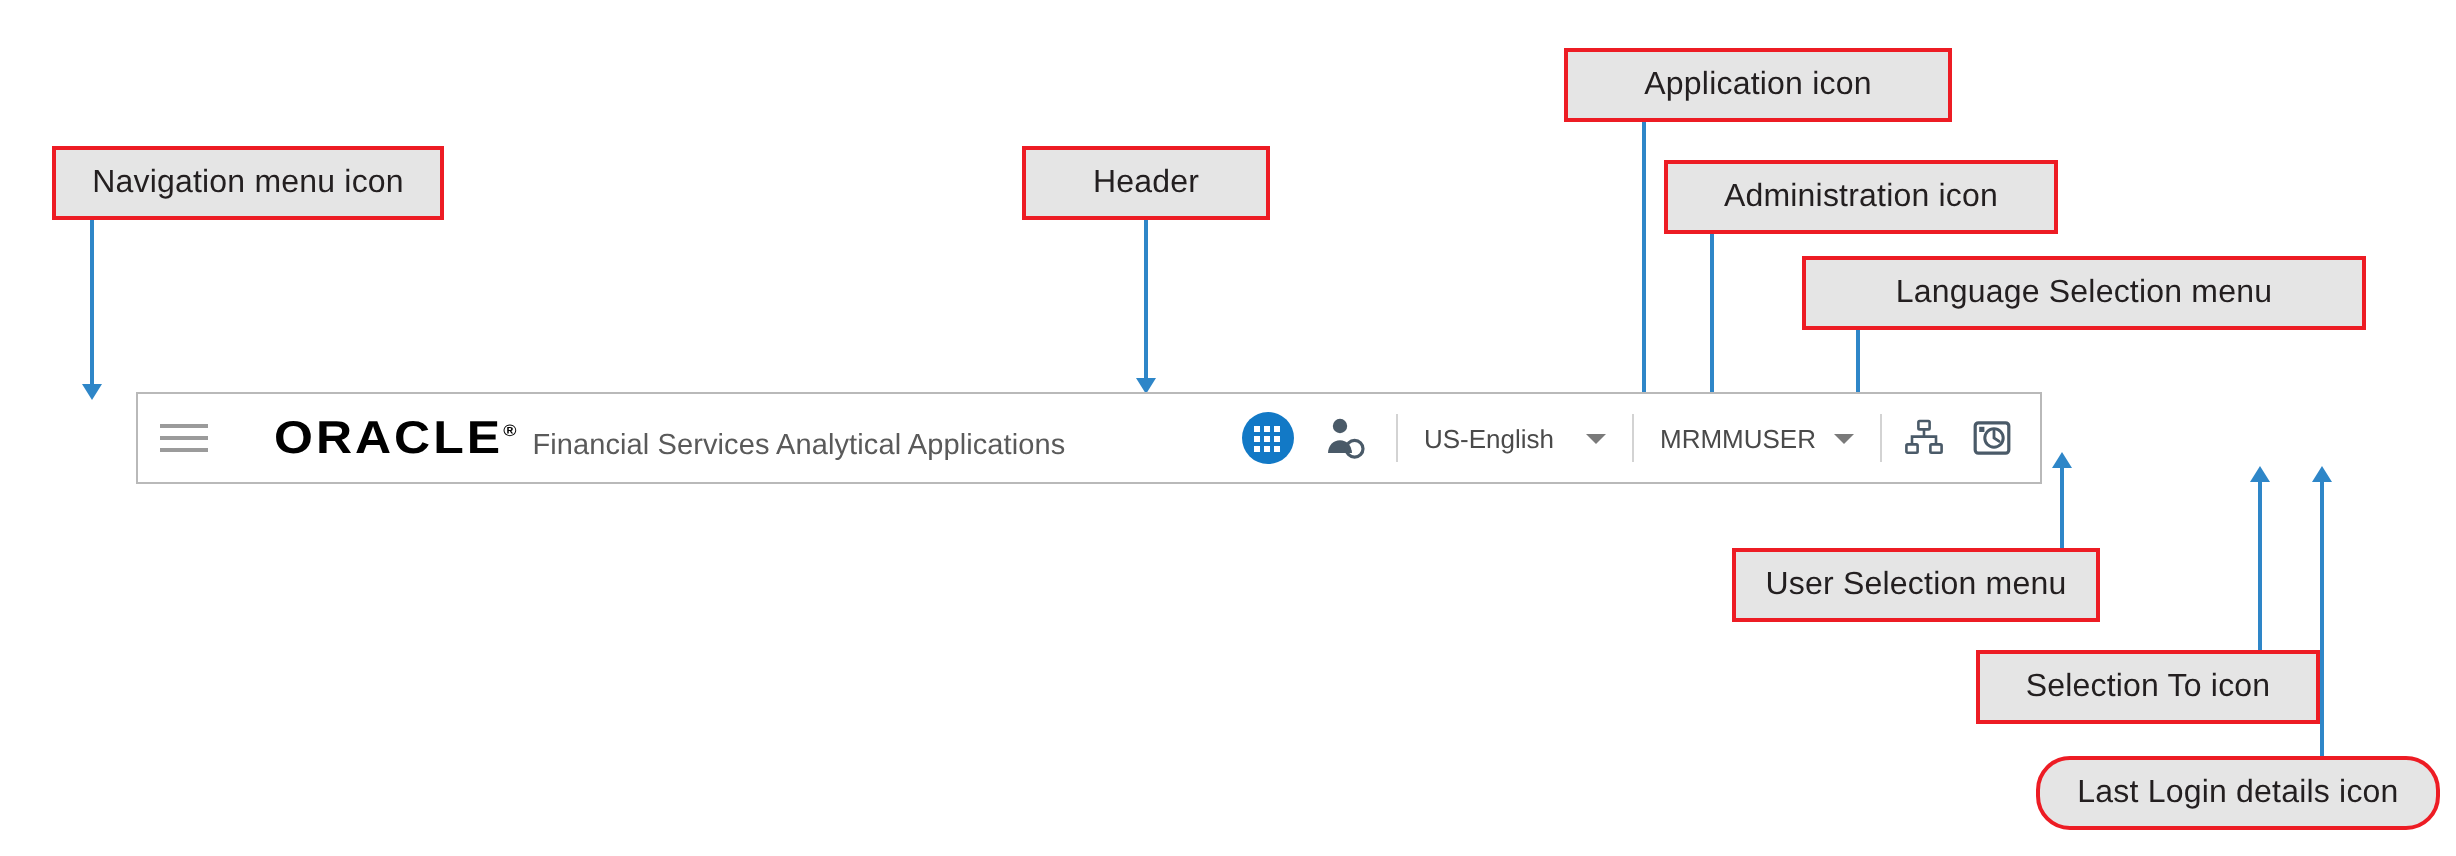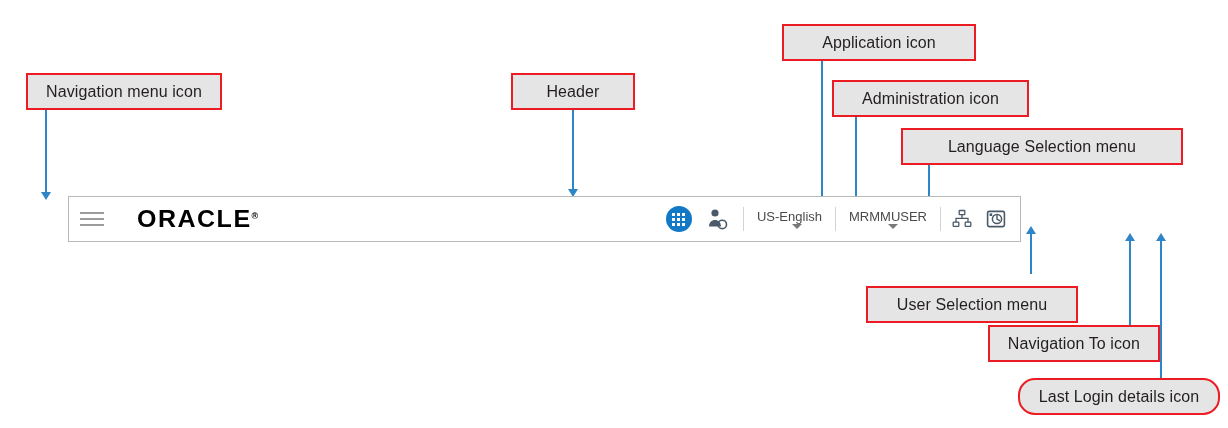--- a/index.html
+++ b/index.html
@@ -128,21 +128,20 @@
   #administration-icon{
     width:22px;height:24px;cursor:pointer;position:relative;
     margin-right:6px;
   }
 
   
   .dropdown{
     display:flex;align-items:center;cursor:pointer;
     font-size:13px;color:#4a4a4a;
     white-space:nowrap;
-    flex-direction:column;
   }
   .dropdown .caret{
     width:0;height:0;
     border-left:5px solid transparent;
     border-right:5px solid transparent;
     border-top:5px solid #7a7a7a;
     margin-left:16px;
   }
   #language-dropdown{padding:0 4px;}
   #user-dropdown{padding:0 4px;}
@@ -193,20 +192,21 @@
   <div id="nav-menu-icon">
     <span></span>
     <span></span>
     <span></span>
   </div>
 
   <div class="brand">
     <div class="oracle-logo">
       <span>ORACLE</span><sup>®</sup>
     </div>
+    <div class="app-title">Financial Services Analytical Applications</div>
   </div>
 
   <div class="spacer"></div>
 
   <div class="right-tools">
 
     <div id="application-icon">
       <span class="grid3">
         <i></i>
           <i></i>
@@ -259,28 +259,28 @@
         <rect x="1.6" y="2.4" width="16.8" height="15.2" rx="1.6" fill="none" stroke="#4a5a68" stroke-width="1.6"></rect>
         <circle cx="11" cy="10" r="4.6" fill="none" stroke="#4a5a68" stroke-width="1.5"></circle>
         <path d="M11 6.6V10l2.6 1.7" fill="none" stroke="#4a5a68" stroke-width="1.4" stroke-linecap="round"></path>
         <rect x="3.6" y="4.4" width="2.6" height="2.6" fill="#4a5a68"></rect>
       </svg>
     </div>
 
   </div>
 </div>
 
-<div class="callout" style="left:866px; top:274px; width:212px; height:37px;margin-top:12px;">
+<div class="callout" style="left:866px; top:274px; width:184px; height:37px;">
   <span>User Selection menu</span>
 </div>
 <div class="leader" style="left:1030px; top:233px; height:41px;"></div>
 <div class="arrowhead up" style="left:1026px; top:226px;"></div>
 
 <div class="callout" style="left:988px; top:325px; width:172px; height:37px;">
-  <span>Navigation To icon</span>
+  <span>Selection To icon</span>
 </div>
 <div class="leader" style="left:1129px; top:240px; height:85px;"></div>
 <div class="arrowhead up" style="left:1125px; top:233px;"></div>
 
 <div class="callout" style="left:1018px; top:378px; width:202px; height:37px;border-radius:17px;">
   <span>Last Login details icon</span>
 </div>
 <div class="leader" style="left:1160px; top:240px; height:138px;"></div>
 <div class="arrowhead up" style="left:1156px; top:233px;"></div>
 

